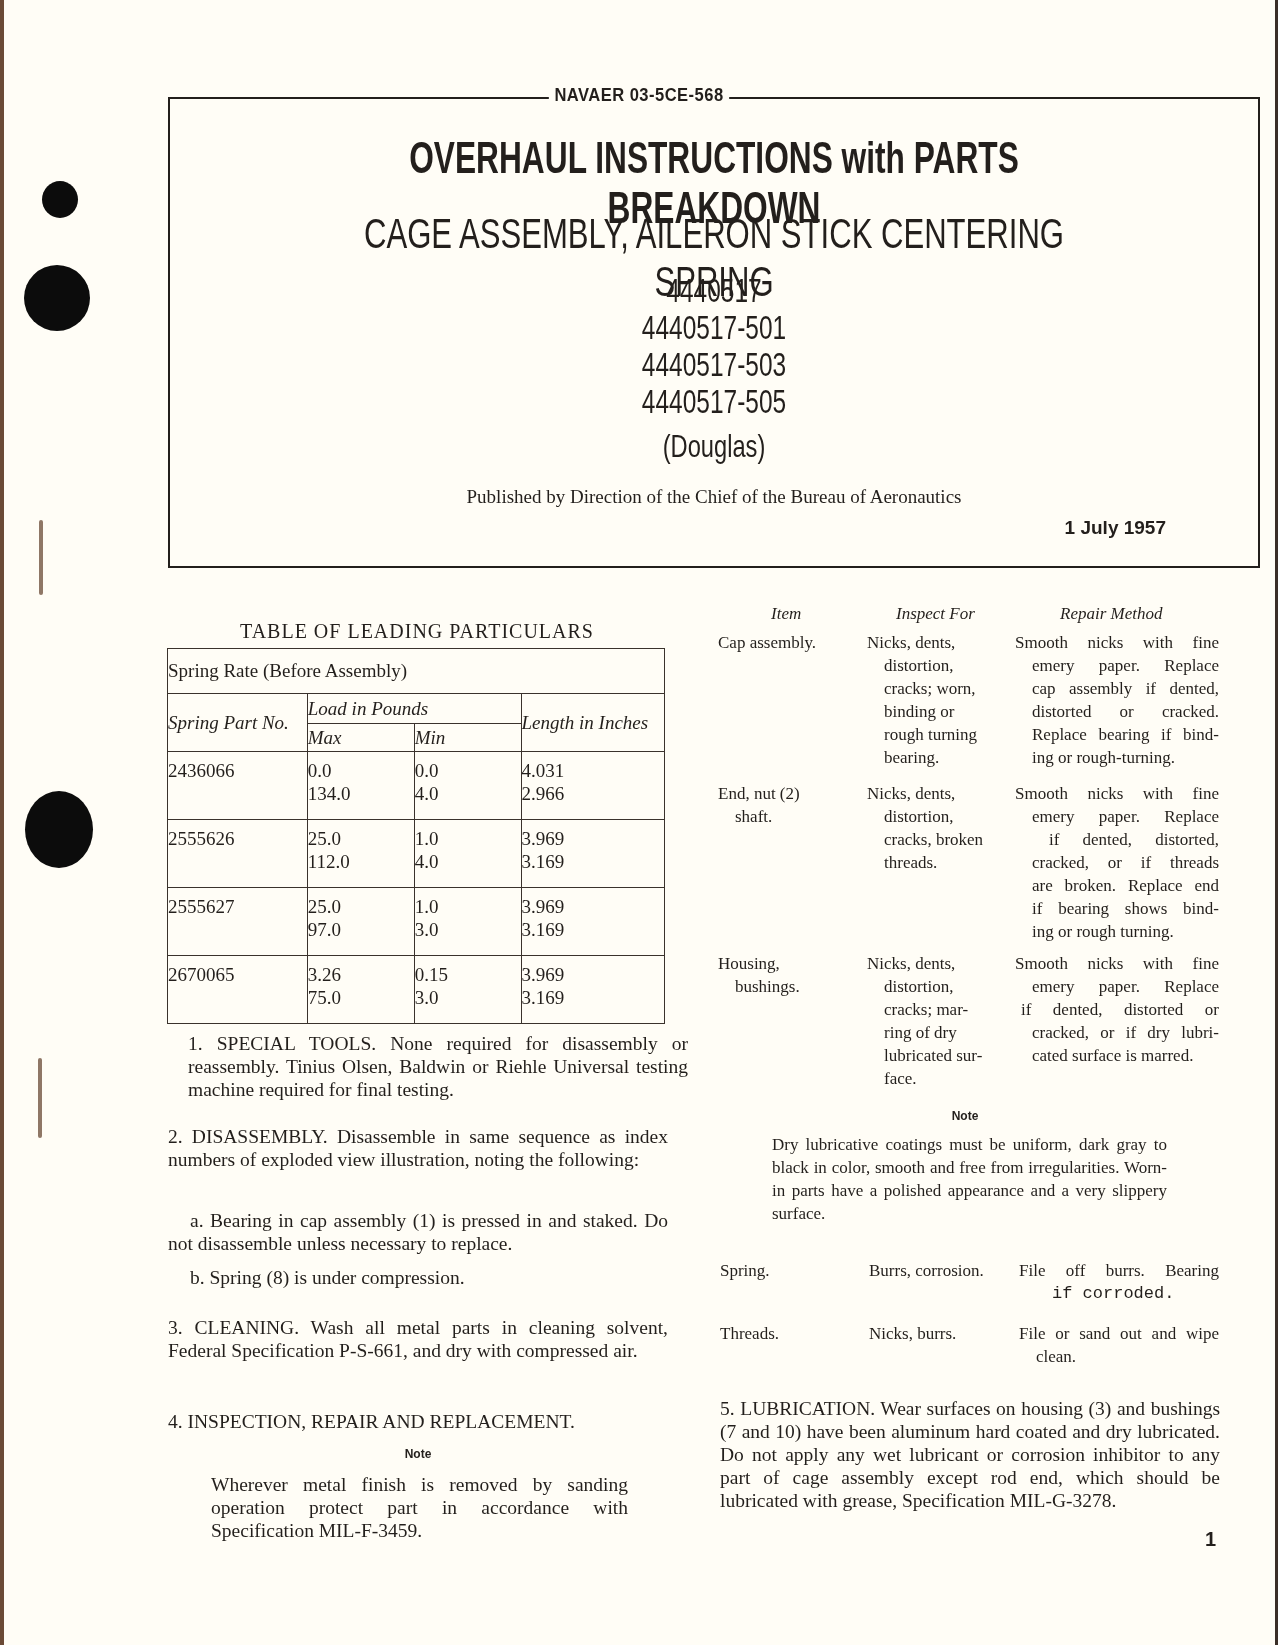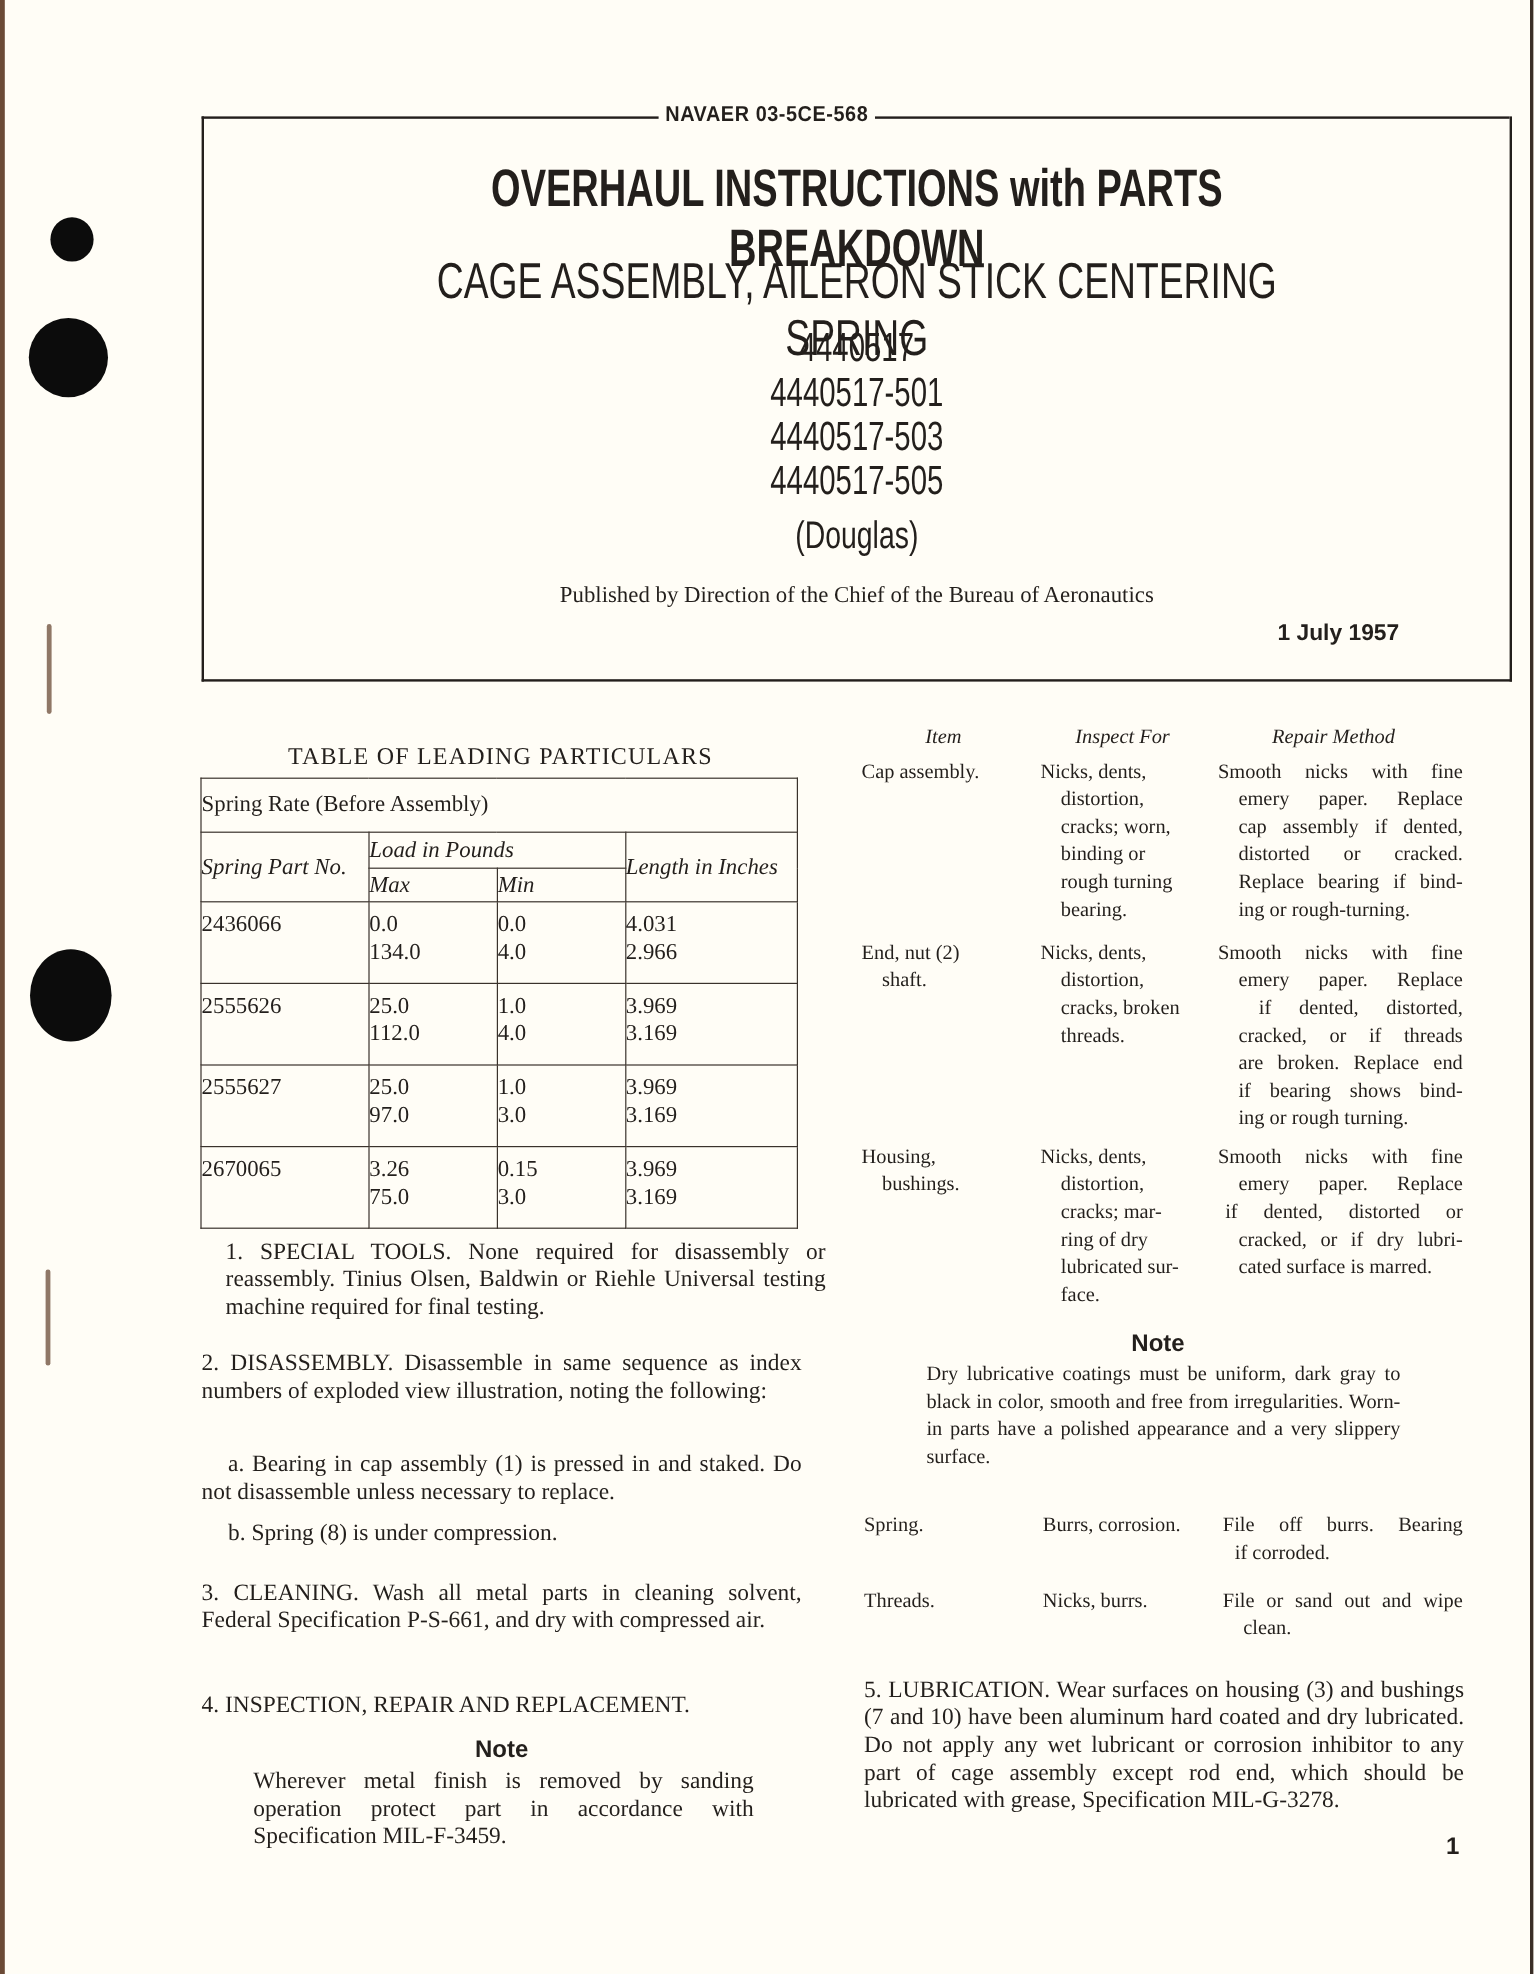--- a/index.html
+++ b/index.html
@@ -78,21 +78,21 @@
     .col-min { width: 107px; }
     .col-len { width: 144px; }
 
     .para {
       position: absolute; left: 168px; width: 500px; font-size: 19.5px; line-height: 23px;
       text-align: justify; text-align-last: left;
     }
     .para.indent { text-indent: 22px; }
     .note-heading {
       position: absolute; font-family: "Liberation Sans", "DejaVu Sans", sans-serif; font-weight: bold;
-      font-size: 20px; text-align: center;
+      font-size: 12px; text-align: center;
     }
     .note-body { position: absolute; font-size: 19.5px; line-height: 23px; text-align: justify; text-align-last: left; }
 
     
     .insp-head { position: absolute; top: 604px; font-style: italic; font-size: 17px; }
     .insp-cell { position: absolute; font-size: 17px; line-height: 23px; }
     .insp-cell .line { white-space: nowrap; }
     .insp-cell .cont { padding-left: 17px; }
     .repair { text-align: justify; text-align-last: justify; width: 204px; }
     .repair .line { display: block; text-align: justify; text-align-last: justify; }
@@ -284,21 +284,21 @@
 <div class="note-body" style="top:1133px; left:772px; width:395px; font-size:17px;">Dry lubricative coatings must be uniform, dark gray to black in color, smooth and free from irregularities. Worn-in parts have a polished appearance and a very slippery surface.</div>
 
 <div class="insp-cell" style="top:1259px; left:720px;">
   <div class="line">Spring.</div>
 </div>
 <div class="insp-cell" style="top:1259px; left:869px;">
   <div class="line">Burrs, corrosion.</div>
 </div>
 <div class="insp-cell repair" style="top:1259px; left:1019px; width:200px;">
   <span class="line">File off burrs. Bearing</span>
-  <span class="line last" style="margin-left:10px;">if corroded.</span>
+  <span class="line last" style="margin-left:33px;font-family:Liberation Mono, monospace;">if corroded.</span>
 </div>
 
 <div class="insp-cell" style="top:1322px; left:720px;">
   <div class="line">Threads.</div>
 </div>
 <div class="insp-cell" style="top:1322px; left:869px;">
   <div class="line">Nicks, burrs.</div>
 </div>
 <div class="insp-cell repair" style="top:1322px; left:1019px; width:200px;">
   <span class="line">File or sand out and wipe</span>

